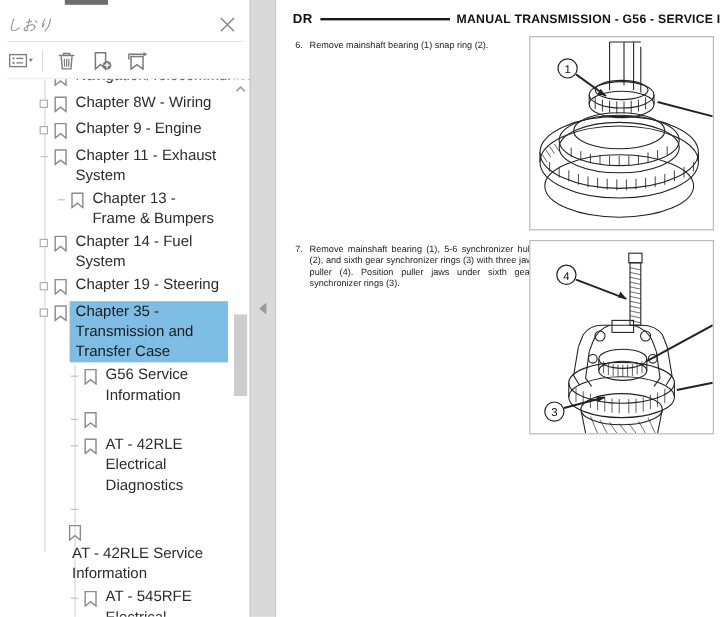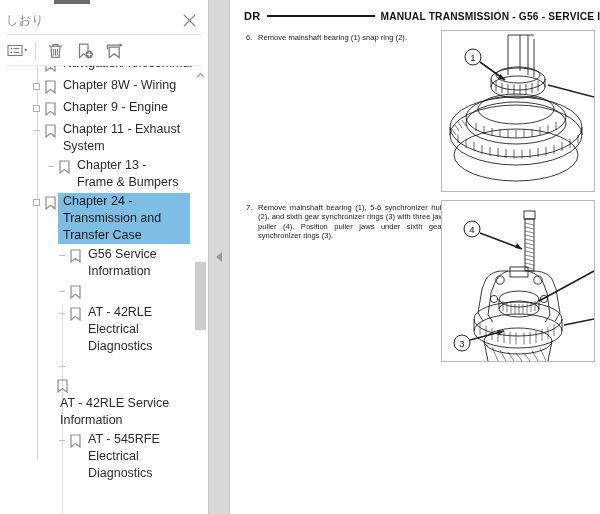--- a/index.html
+++ b/index.html
@@ -46,20 +46,21 @@
     background: #6d6d6d;
   }
   .bm-header {
     height: 27px;
     flex: none;
     display: flex;
     align-items: center;
     padding: 0 6px 0 4px;
     background: #fff;
     position: relative;
+    font-style: italic;
   }
   .bm-title {
     font-size: 12px;
     color: #8a8a8a;
     letter-spacing: .5px;
     flex: 1;
     padding-left: 2px;
     white-space: nowrap;
   }
   .close-btn {
@@ -438,30 +439,52 @@
             <span class="toggle">
               <span class="dash"></span>
             </span>
             <span class="bmicon">
               <svg width="11" height="14" viewBox="0 0 11 14">
                 <path d="M1 1 L10 1 L10 13 L5.5 9.4 L1 13 Z" fill="none" stroke="#8c8c8c" stroke-width="1.2"></path>
               </svg>
             </span>
             <span class="tlabel">Chapter 13 - Frame &amp; Bumpers</span>
           </div>
+          <div class="tnode" style="padding-left: 30px;">
+            <span class="toggle">
+              <span class="box"></span>
+            </span>
+            <span class="bmicon">
+              <svg width="11" height="14" viewBox="0 0 11 14">
+                <path d="M1 1 L10 1 L10 13 L5.5 9.4 L1 13 Z" fill="none" stroke="#8c8c8c" stroke-width="1.2"></path>
+              </svg>
+            </span>
+            <span class="tlabel">Chapter 14 - Fuel System</span>
+          </div>
+          <div class="tnode" style="padding-left: 30px;">
+            <span class="toggle">
+              <span class="box"></span>
+            </span>
+            <span class="bmicon">
+              <svg width="11" height="14" viewBox="0 0 11 14">
+                <path d="M1 1 L10 1 L10 13 L5.5 9.4 L1 13 Z" fill="none" stroke="#8c8c8c" stroke-width="1.2"></path>
+              </svg>
+            </span>
+            <span class="tlabel">Chapter 19 - Steering</span>
+          </div>
           <div class="tnode selected" style="padding-left: 30px;">
             <span class="toggle">
               <span class="box"></span>
             </span>
             <span class="bmicon">
               <svg width="11" height="14" viewBox="0 0 11 14">
                 <path d="M1 1 L10 1 L10 13 L5.5 9.4 L1 13 Z" fill="none" stroke="#8c8c8c" stroke-width="1.2"></path>
               </svg>
             </span>
-            <span class="tlabel">Chapter 24 - Transmission and Transfer Case</span>
+            <span class="tlabel">Chapter 35 - Transmission and Transfer Case</span>
           </div>
           <div class="tnode" style="padding-left: 55px;">
             <span class="toggle">
               <span class="dash"></span>
             </span>
             <span class="bmicon">
               <svg width="11" height="14" viewBox="0 0 11 14">
                 <path d="M1 1 L10 1 L10 13 L5.5 9.4 L1 13 Z" fill="none" stroke="#8c8c8c" stroke-width="1.2"></path>
               </svg>
             </span>

